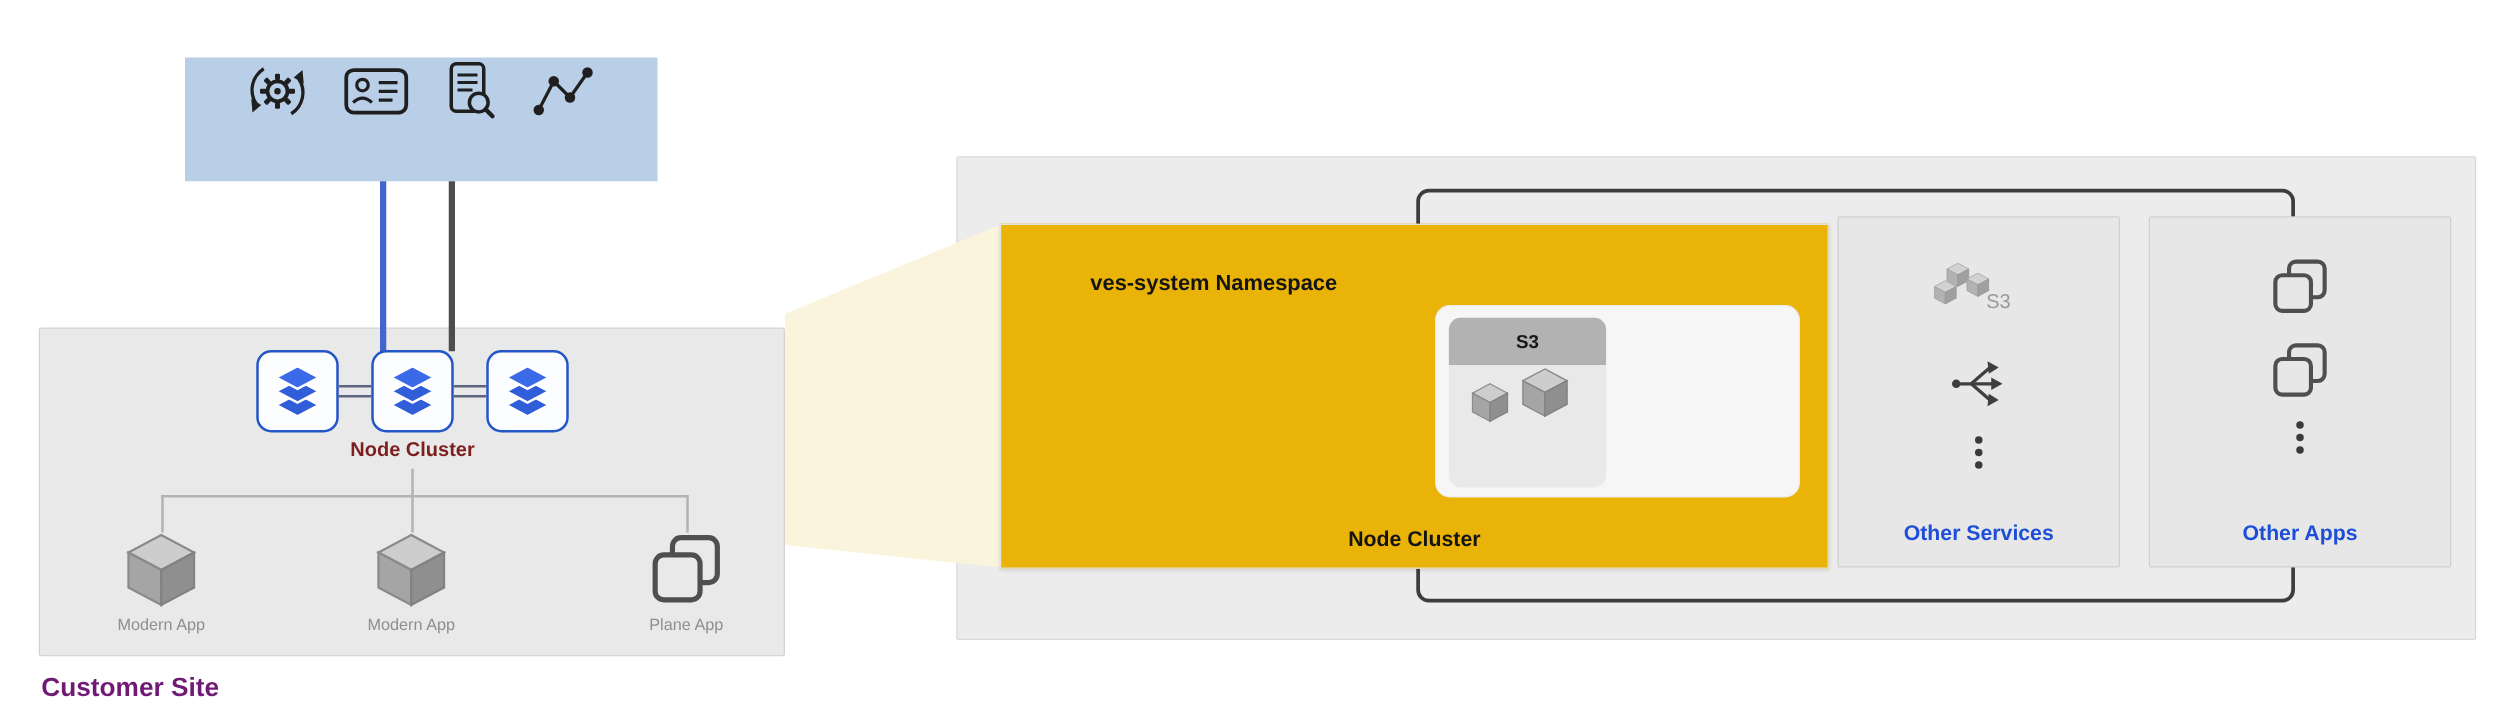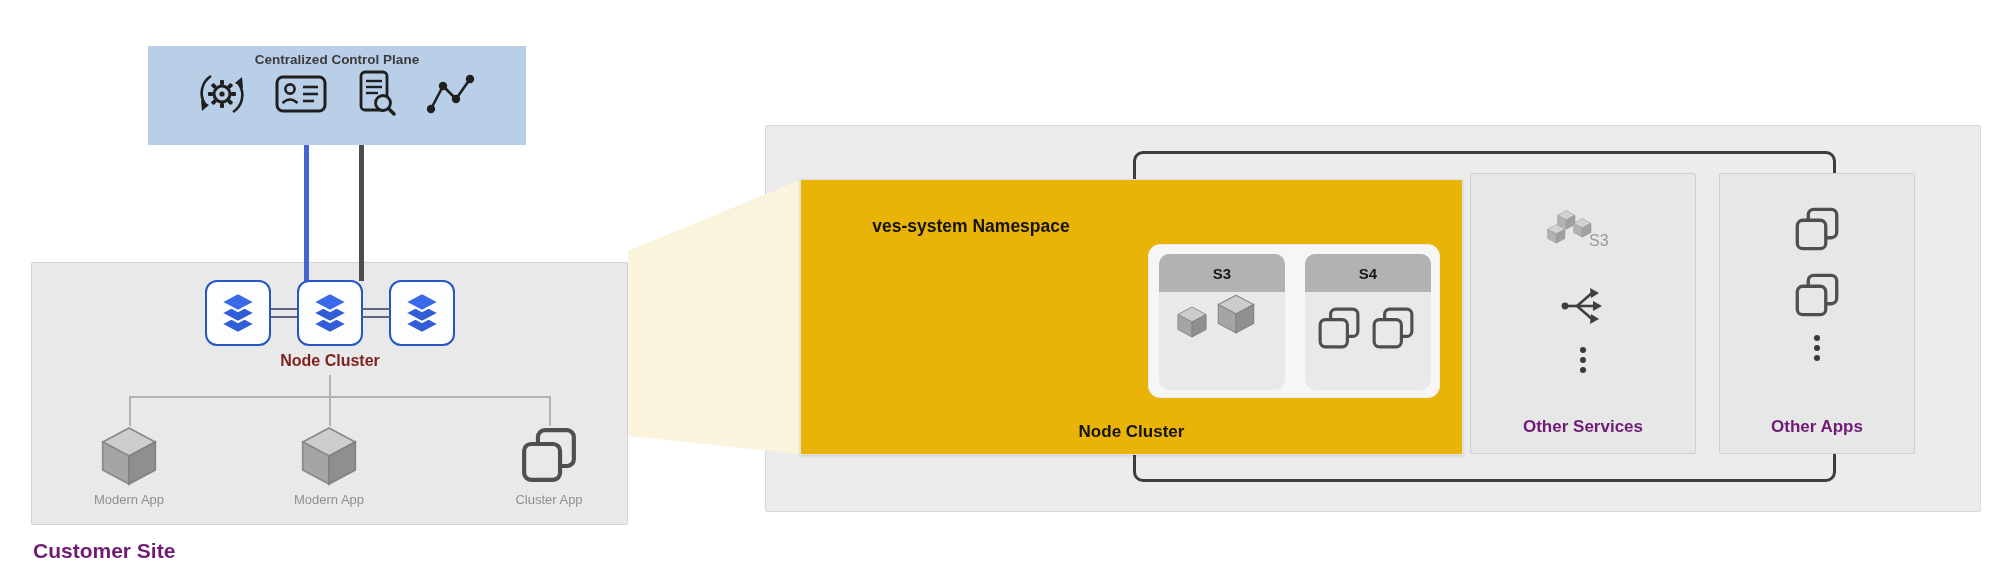--- a/index.html
+++ b/index.html
@@ -42,22 +42,22 @@
   .ns-title { top:36px; width:292px; text-align:center; font-size:17.5px; font-weight:700; color:#141414; }
   .pair { top:64px; width:292px; height:154px; background:#f6f6f6; border:1px solid #ececec; border-radius:12px; }
   .card { position:absolute; top:9px; width:126px; height:136px; border-radius:10px; overflow:hidden; background:#e9e9e9; }
   .card-header { height:38px; background:#b2b2b2; display:flex; align-items:center; justify-content:center;
                  font-size:15px; font-weight:700; color:#171717; }
   .cluster-detail-label { left:0; bottom:12px; width:100%; text-align:center; font-size:17px;
                           font-weight:700; color:#141414; }
   .side-box { top:173px; height:281px; background:#e7e7e7; border:1px solid #cfcfcf; border-radius:2px;
               z-index:3; display:flex; flex-direction:column; align-items:center; }
   .other-services { left:1470px; width:226px; }
-  .other-apps { left:1719px; width:196px; }
-  .side-label { margin-top:auto; margin-bottom:16px; font-size:17px; font-weight:700; color:#701a75; }
+  .other-apps { left:1719px; width:242px; }
+  .side-label { margin-top:auto; margin-bottom:16px; font-size:17px; font-weight:700; color:#1d4ed8; }
 </style>
 </head>
 <body>
 
 <div class="page">
 
   <svg width="0" height="0" style="position:absolute">
     <defs>
       <g id="cube">
         <path d="M16 1 L31 9 L16 17 L1 9 Z" fill="#cdcdcd" stroke="#8a8a8a" stroke-width="1"></path>
@@ -79,21 +79,20 @@
         <path d="M20 0 L37 9 L20 18 L3 9 Z" fill="#3a6ae8" stroke="#ffffff" stroke-width="2"></path>
       </g>
     </defs>
   </svg>
 
   <svg class="abs beam" viewBox="0 0 1999 576">
     <polygon points="628,251 800,180 800,454 628,436" fill="#fbf4dc"></polygon>
   </svg>
 
   <div class="abs control-plane">
-    <div class="cp-title">Centralized Control Plane</div>
     <div class="cp-icons">
       <span>
         <svg width="52" height="48" viewBox="0 0 52 48">
           <path d="M15 6 A 20 20 0 0 0 9 34" fill="none" stroke="#1f1f1f" stroke-width="2.6"></path>
           <polygon points="5,30 13,35 6,41" fill="#1f1f1f"></polygon>
           <path d="M37 42 A 20 20 0 0 0 43 14" fill="none" stroke="#1f1f1f" stroke-width="2.6"></path>
           <polygon points="47,18 39,13 46,7" fill="#1f1f1f"></polygon>
           <g transform="translate(26,24)">
             <circle r="8" fill="none" stroke="#1f1f1f" stroke-width="3"></circle>
             <circle r="2.6" fill="#1f1f1f"></circle>
@@ -187,21 +186,21 @@
         <use href="#cube"></use>
       </svg>
   </span>
   <span class="abs" style="left:520px; top:426px; z-index:2">
     <svg width="58" height="58" viewBox="0 0 42 42" style="--sqfill:#e9e9e9">
         <use href="#sq2"></use>
       </svg>
   </span>
   <div class="abs app-label" style="left:59px">Modern App</div>
   <div class="abs app-label" style="left:259px">Modern App</div>
-  <div class="abs app-label" style="left:479px">Cluster App</div>
+  <div class="abs app-label" style="left:479px">Plane App</div>
 
   <div class="abs site-label">Customer Site</div>
 
   <div class="abs panel"></div>
   <div class="abs dark-rect"></div>
 
   <div class="abs white-box">
     <div class="abs ns-title" style="left:24px">ves-system Namespace</div>
 
 
@@ -210,31 +209,20 @@
         <div class="card-header">S3</div>
         <span class="abs" style="left:18px; top:52px">
           <svg width="30" height="32" viewBox="0 0 32 34">
               <use href="#cube"></use>
             </svg></span>
         <span class="abs" style="left:58px; top:40px">
           <svg width="38" height="40" viewBox="0 0 32 34">
               <use href="#cube"></use>
             </svg></span>
       </div>
-      <div class="card" style="left:156px">
-        <div class="card-header">S4</div>
-        <span class="abs" style="left:12px; top:52px">
-          <svg width="44" height="44" viewBox="0 0 42 42" style="--sqfill:#e9e9e9">
-              <use href="#sq2"></use>
-            </svg></span>
-        <span class="abs" style="left:66px; top:52px">
-          <svg width="44" height="44" viewBox="0 0 42 42" style="--sqfill:#e9e9e9">
-              <use href="#sq2"></use>
-            </svg></span>
-      </div>
     </div>
 
     <div class="abs cluster-detail-label">Node Cluster</div>
   </div>
 
   <div class="abs side-box other-services">
     <span style="margin-top:34px">
       <svg width="80" height="52" viewBox="0 0 80 52">
         <g opacity="0.8">
           <use href="#cube" transform="translate(14,2) scale(0.58)"></use>

